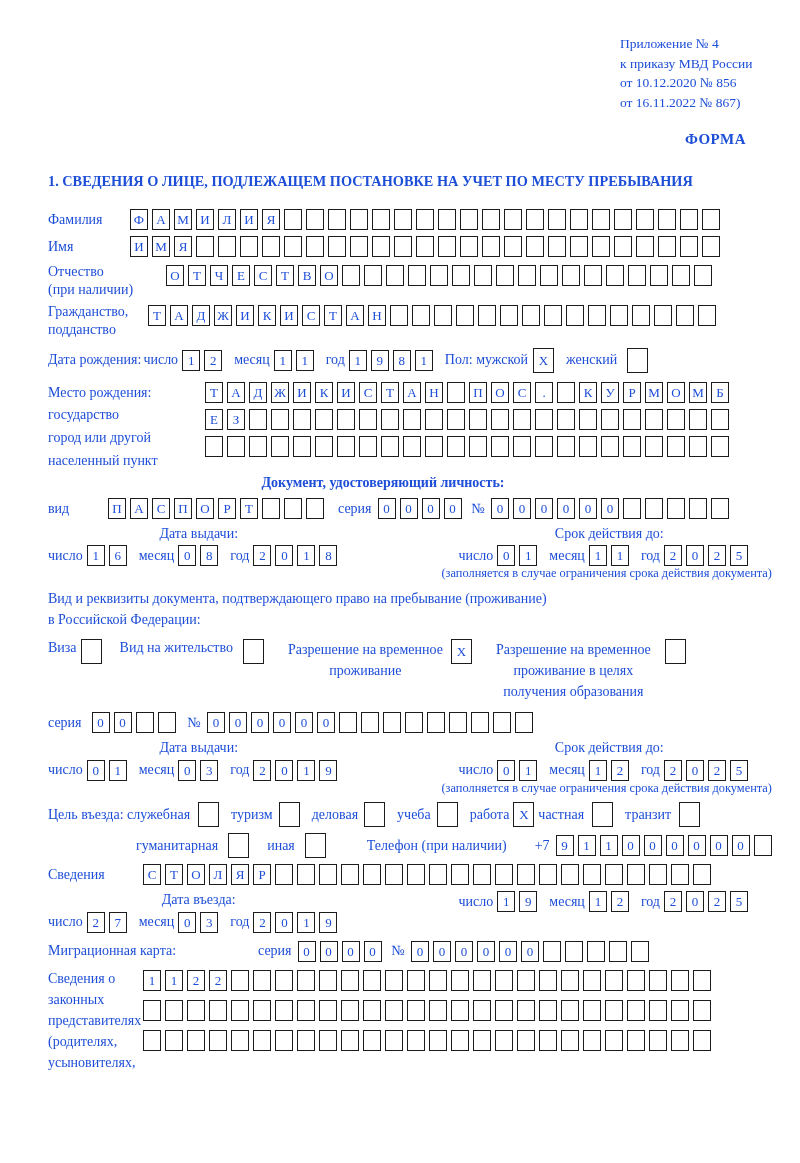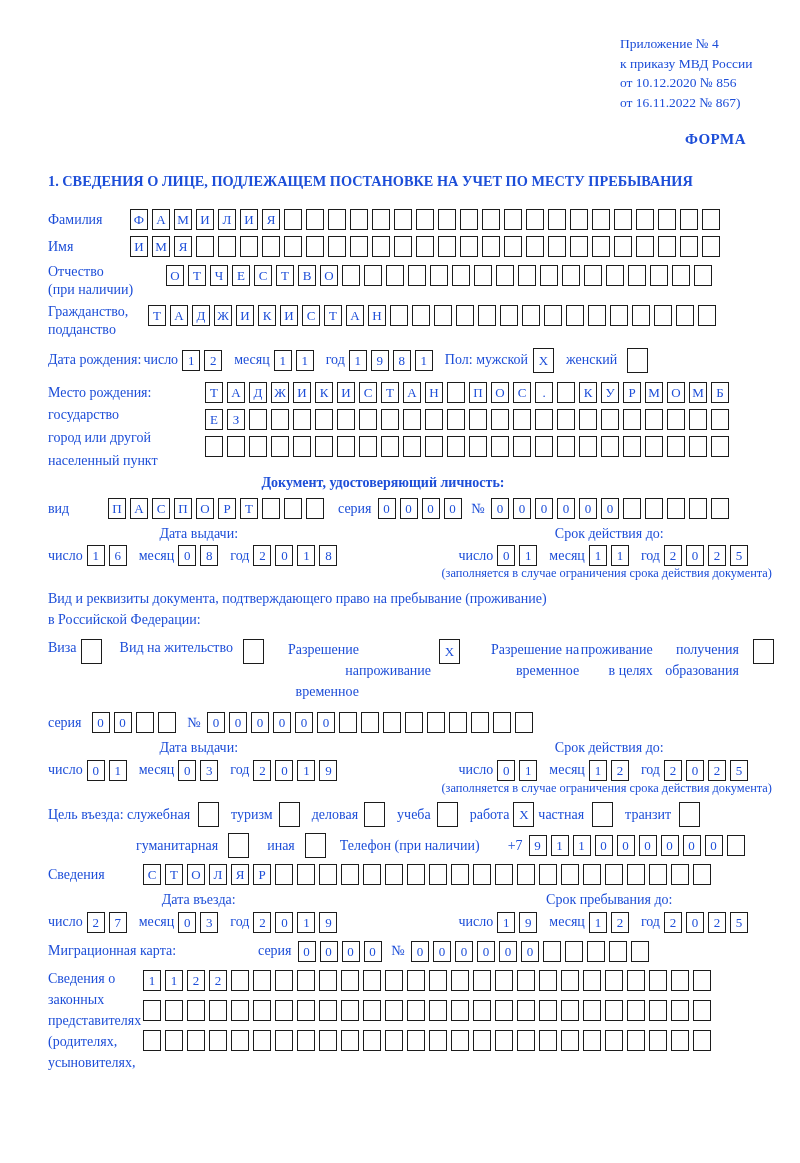--- a/index.html
+++ b/index.html
@@ -35,22 +35,22 @@
   .cbx .cell{width:19px;height:23px;}
   .dg{display:flex;align-items:center;}
   .dg .lbl{margin-right:4px;}
   .dg .boxes{margin-right:8px;}
   .datecols{display:flex;justify-content:space-between;width:712px;margin-top:4px;}
   .datehead{text-align:center;margin-bottom:3px;}
   .datenote{text-align:right;font-size:12.4px;width:724px;margin-top:0;margin-bottom:6px;}
   .para{line-height:1.55;margin-top:4px;}
   .cbrow{align-items:flex-start;margin-top:8px;margin-bottom:10px;}
   .cbrow .boxes{margin-top:0;}
-  .stack{display:flex;align-items:center;text-align:right;line-height:1.5;}
-  .ml8{margin-left:8px;}.ml14{margin-left:14px;}.ml20{margin-left:20px;}.ml26{margin-left:10px;}
+  .stack{display:flex;flex-direction:column;align-items:center;text-align:left;line-height:1.5;}
+  .ml8{margin-left:8px;}.ml14{margin-left:14px;}.ml20{margin-left:20px;}.ml26{margin-left:37px;}
   .mr6{margin-right:6px;}.mr10{margin-right:10px;}
   .indent88{padding-left:88px;}
   .label-col{display:flex;flex-direction:column;line-height:1.62;}
   .boxes-col{display:flex;flex-direction:column;}
   .boxes-col .boxes{margin-bottom:6px;}
   .gwrap .boxes-col .boxes{margin-bottom:9px;}
   .doc-heading{font-weight:bold;text-align:center;margin:2px 60px 6px 0;}
 </style>
 </head>
 <body>
@@ -621,21 +621,20 @@
         <span class="lbl">год</span>
         <span class="boxes">
             <span class="cell">2</span>
             <span class="cell">0</span>
             <span class="cell">1</span>
             <span class="cell">9</span>
           </span>
       </div>
     </div>
     <div class="datecol">
-      <div class="datehead">Срок пребывания до:</div>
       <div class="dg">
         <span class="lbl">число</span>
         <span class="boxes">
             <span class="cell">1</span>
             <span class="cell">9</span>
           </span>
         <span class="lbl">месяц</span>
         <span class="boxes">
             <span class="cell">1</span>
             <span class="cell">2</span>

